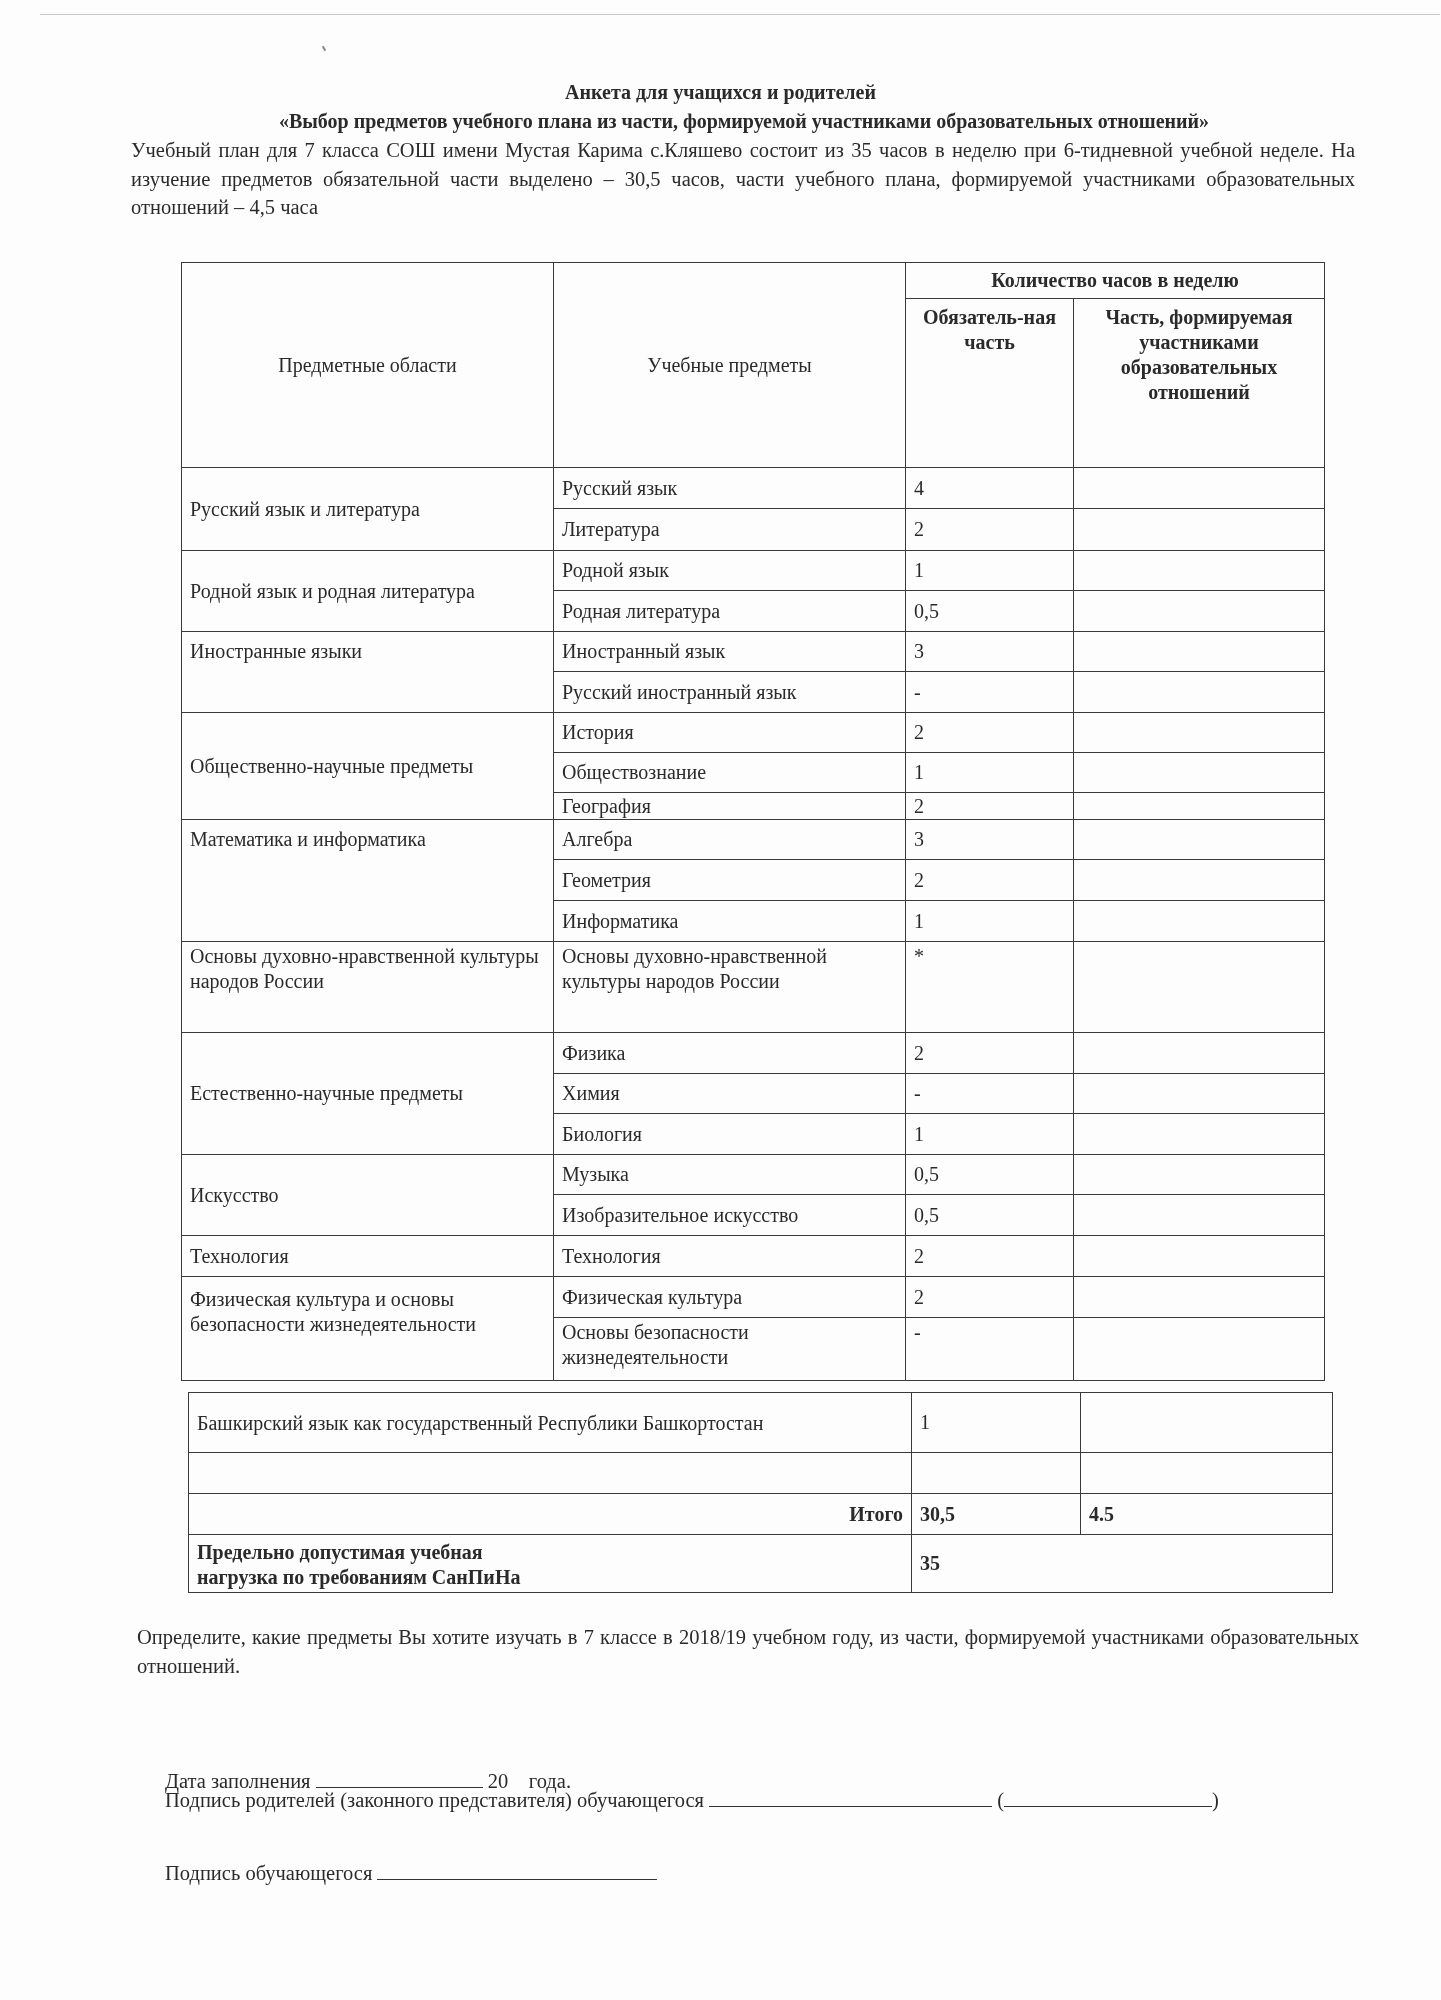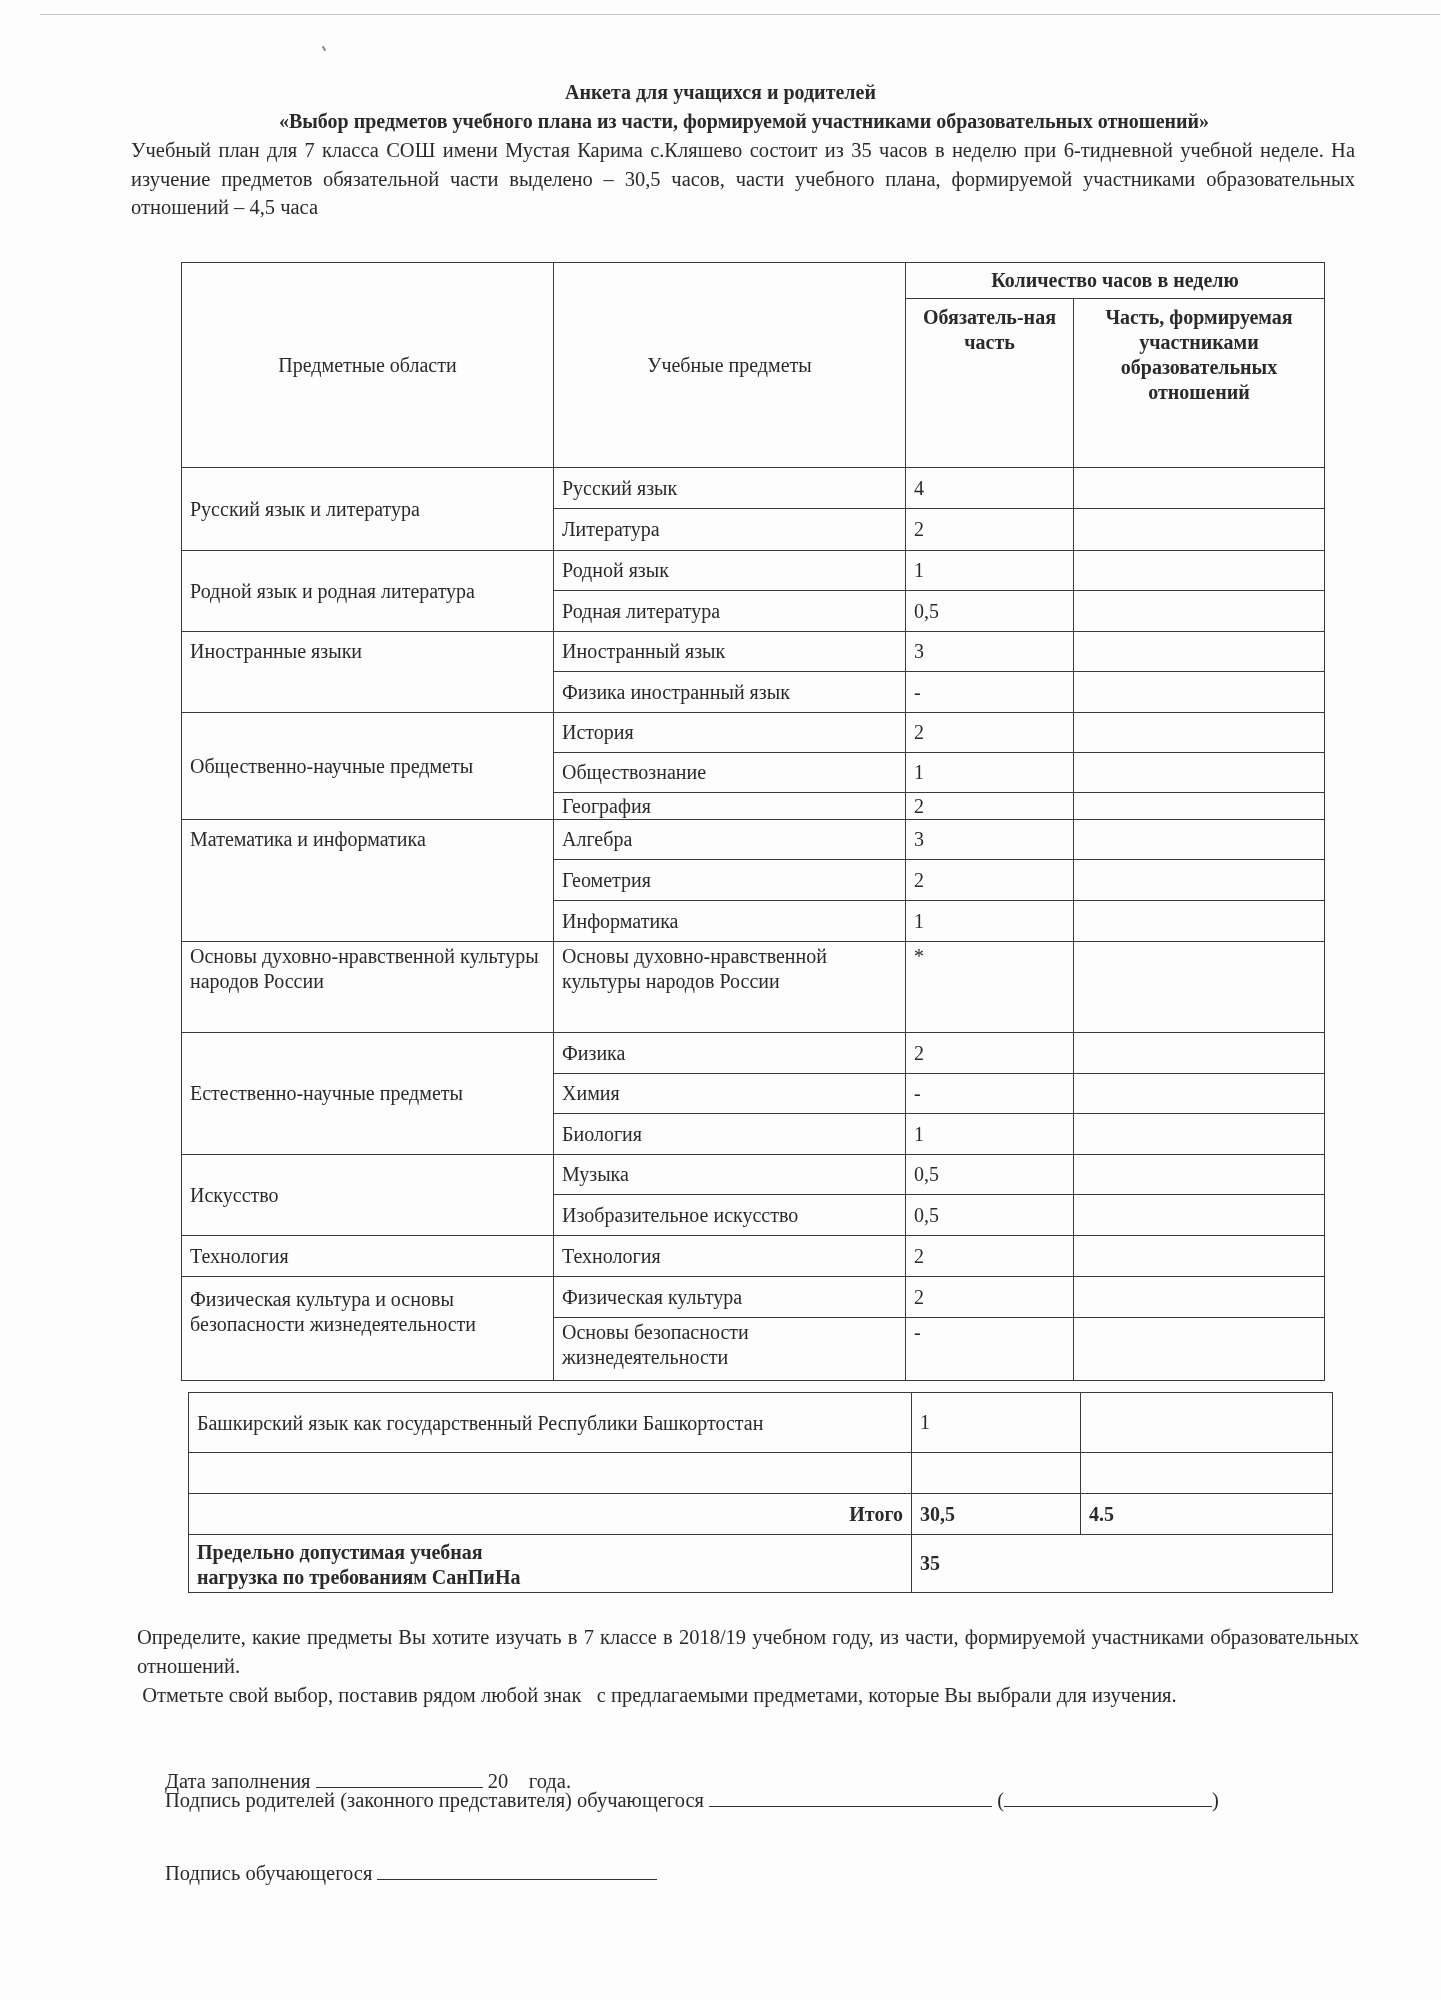--- a/index.html
+++ b/index.html
@@ -84,21 +84,21 @@
         <td>0,5</td>
         <td></td>
       </tr>
       <tr style="height: 40px;">
         <td rowspan="2" class="v" style="padding-top: 7px;">Иностранные языки</td>
         <td>Иностранный язык</td>
         <td>3</td>
         <td></td>
       </tr>
       <tr style="height: 41px;">
-        <td>Физика иностранный язык</td>
+        <td>Русский иностранный язык</td>
         <td>-</td>
         <td></td>
       </tr>
       <tr style="height: 40px;">
         <td rowspan="3">Общественно-научные предметы</td>
         <td>История</td>
         <td>2</td>
         <td></td>
       </tr>
       <tr style="height: 40px;">
@@ -204,20 +204,19 @@
   </tr>
   <tr style="height:58px">
     <td class="bold v" style="padding-top:2px;padding-right:380px">Предельно допустимая учебная нагрузка по требованиям СанПиНа</td>
     <td colspan="2" class="bold v">35</td>
   </tr>
 </tbody>
   </table>
 
 <div class="after">
   <div>Определите, какие предметы Вы хотите изучать в 7 классе в 2018/19 учебном году, из части, формируемой участниками образовательных отношений.</div>
-  <div style="white-space:pre-wrap"> Отметьте свой выбор, поставив рядом любой знак   с предлагаемыми предметами, которые Вы выбрали для изучения.</div>
 </div>
 
 <div class="line" style="top:1769px"><span>Дата заполнения</span> <span class="blank" style="width:167px"></span> <span>20</span>    <span>года.</span></div>
 
 <div class="line" style="top:1788px"><span>Подпись родителей (законного представителя) обучающегося</span> <span class="blank" style="width:283px"></span> (<span class="blank" style="width:208px"></span>)</div>
 
 <div class="line" style="top:1861px"><span>Подпись обучающегося</span> <span class="blank" style="width:280px"></span></div>
 
 </body></html>

